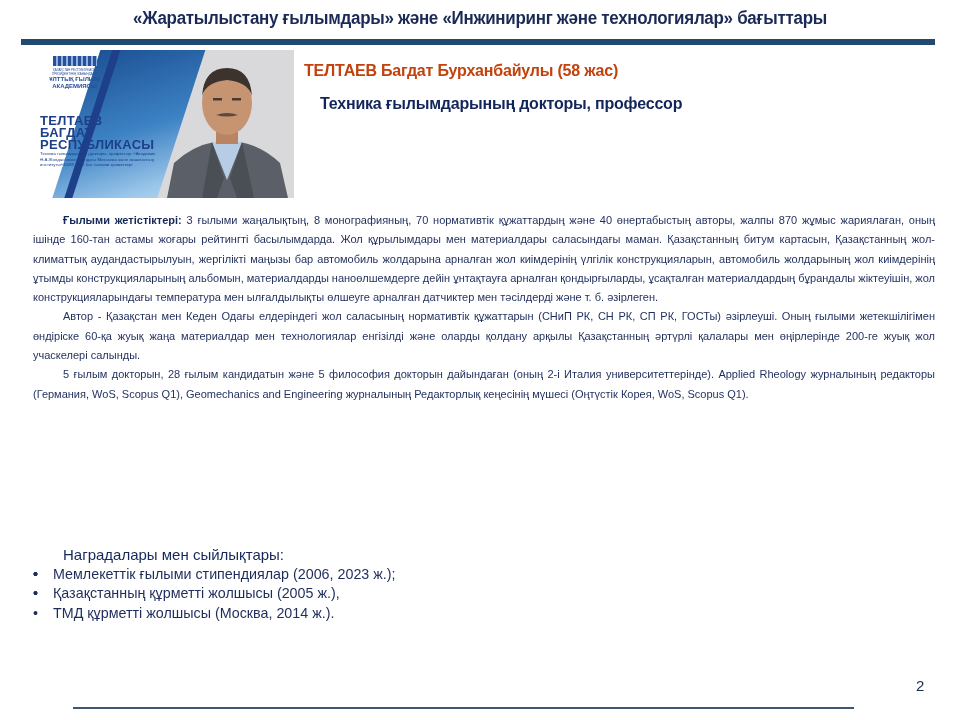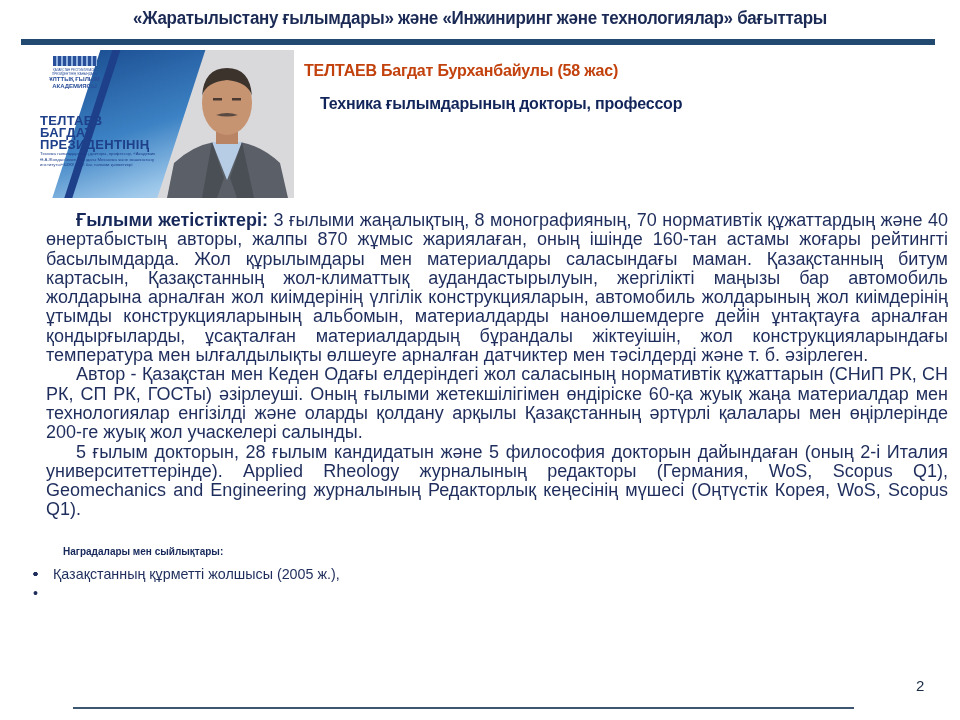--- a/index.html
+++ b/index.html
@@ -45,27 +45,27 @@
   .card-desc {
     position: absolute; left: 8px; top: 101px; width: 118px; font-size: 4.3px; color: #1e3f8a; line-height: 5.6px;
   }
   .head-name {
     position: absolute; top: 62px; left: 304px; font-weight: bold; font-size: 16px; color: #c2410c; letter-spacing: -0.2px;
   }
   .head-degree {
     position: absolute; top: 95px; left: 320px; font-weight: bold; font-size: 16px; color: #12255a; letter-spacing: -0.2px;
   }
   .body-text {
-    position: absolute; top: 211px; left: 46px; width: 902px;
-    font-size: 18px; line-height: 19.3px; color: #1e2d5c; text-align: justify;
+    position: absolute; top: 211px; left: 33px; width: 902px;
+    font-size: 11px; line-height: 19.3px; color: #1e2d5c; text-align: justify;
   }
   .body-text p { margin: 0; text-indent: 30px; }
   .body-text .lead { font-weight: bold; color: #16285a; }
   .awards-title {
-    position: absolute; top: 546px; left: 63px; font-weight: bold; font-size: 10px; color: #16285a;
+    position: absolute; top: 546px; left: 63px; font-weight: normal; font-size: 15px; color: #16285a;
   }
   .awards-list {
     position: absolute; top: 565px; left: 33px; margin: 0; padding: 0; list-style: none;
     font-size: 14.3px; line-height: 19.3px; color: #1e2d5c;
   }
   .awards-list li { position: relative; padding-left: 20px; }
   .awards-list li .bullet { position: absolute; left: 0; top: 0; }
   .page-number {
     position: absolute; top: 677px; left: 916px; font-size: 15px; color: #1b2a45;
   }
@@ -96,38 +96,38 @@
     <rect x="70" y="40" width="9" height="2.5" fill="#4a3a32"></rect>
   </svg>
   <div class="logo-block">
     <div class="logo-img"></div>
     <div class="logo-small">ҚАЗАҚСТАН РЕСПУБЛИКАСЫ ПРЕЗИДЕНТІНІҢ ЖАНЫНДАҒЫ</div>
     <div class="logo-name">ҰЛТТЫҚ ҒЫЛЫМ АКАДЕМИЯСЫ</div>
   </div>
   <div class="card-name">
     <div>ТЕЛТАЕВ</div>
     <div>БАГДАТ</div>
-    <div>ПРЕЗИДЕНТІНІҢ</div>
+    <div>РЕСПУБЛИКАСЫ</div>
   </div>
   <div class="card-desc">Техника ғылымдарының докторы, профессор, «Академик Ө.А.Жолдасбеков атындағы Механика және машинатану институты» ШЖҚ РМК бас ғылыми қызметкері</div>
 </div>
 
 <div class="head-name">ТЕЛТАЕВ Багдат Бурханбайулы (58 жас)</div>
 <div class="head-degree">Техника ғылымдарының докторы, профессор</div>
 
 <div class="body-text">
   <p><span class="lead">Ғылыми жетістіктері:</span><span> 3 ғылыми жаңалықтың, 8 монографияның, 70 нормативтік құжаттардың және 40 өнертабыстың авторы, жалпы 870 жұмыс жариялаған, оның ішінде 160-тан астамы жоғары рейтингті басылымдарда. Жол құрылымдары мен материалдары саласындағы маман. Қазақстанның битум картасын, Қазақстанның жол-климаттық аудандастырылуын, жергілікті маңызы бар автомобиль жолдарына арналған жол киімдерінің үлгілік конструкцияларын, автомобиль жолдарының жол киімдерінің ұтымды конструкцияларының альбомын, материалдарды наноөлшемдерге дейін ұнтақтауға арналған қондырғыларды, ұсақталған материалдардың бұрандалы жіктеуішін, жол конструкцияларындағы температура мен ылғалдылықты өлшеуге арналған датчиктер мен тәсілдерді және т. б. әзірлеген.</span></p>
   <p>Автор - Қазақстан мен Кеден Одағы елдеріндегі жол саласының нормативтік құжаттарын (СНиП РК, СН РК, СП РК, ГОСТы) әзірлеуші. Оның ғылыми жетекшілігімен өндіріске 60-қа жуық жаңа материалдар мен технологиялар енгізілді және оларды қолдану арқылы Қазақстанның әртүрлі қалалары мен өңірлерінде 200-ге жуық жол учаскелері салынды.</p>
   <p>5 ғылым докторын, 28 ғылым кандидатын және 5 философия докторын дайындаған (оның 2-і Италия университеттерінде). Applied Rheology журналының редакторы (Германия, WoS, Scopus Q1), Geomechanics and Engineering журналының Редакторлық кеңесінің мүшесі (Оңтүстік Корея, WoS, Scopus Q1).</p>
 </div>
 
 <div class="awards-title">Наградалары мен сыйлықтары:</div>
 <ul class="awards-list">
   <li><span class="bullet">•</span></li>
   <li><span class="bullet">•</span></li>
-  <li><span class="bullet">•</span></li>
+  <li><span class="bullet">•</span><span>Мемлекеттік ғылыми стипендиялар (2006, 2023 ж.);</span></li>
   <li><span class="bullet">•</span></li>
   <li><span class="bullet">•</span><span>Қазақстанның құрметті жолшысы (2005 ж.),</span></li>
-  <li><span class="bullet">•</span></li>
+  <li><span class="bullet">•</span><span>ТМД құрметті жолшысы (Москва, 2014 ж.).</span></li>
 </ul>
 
 <div class="page-number">2</div>
 <div class="footer-rule"></div>
 
 </body></html>

